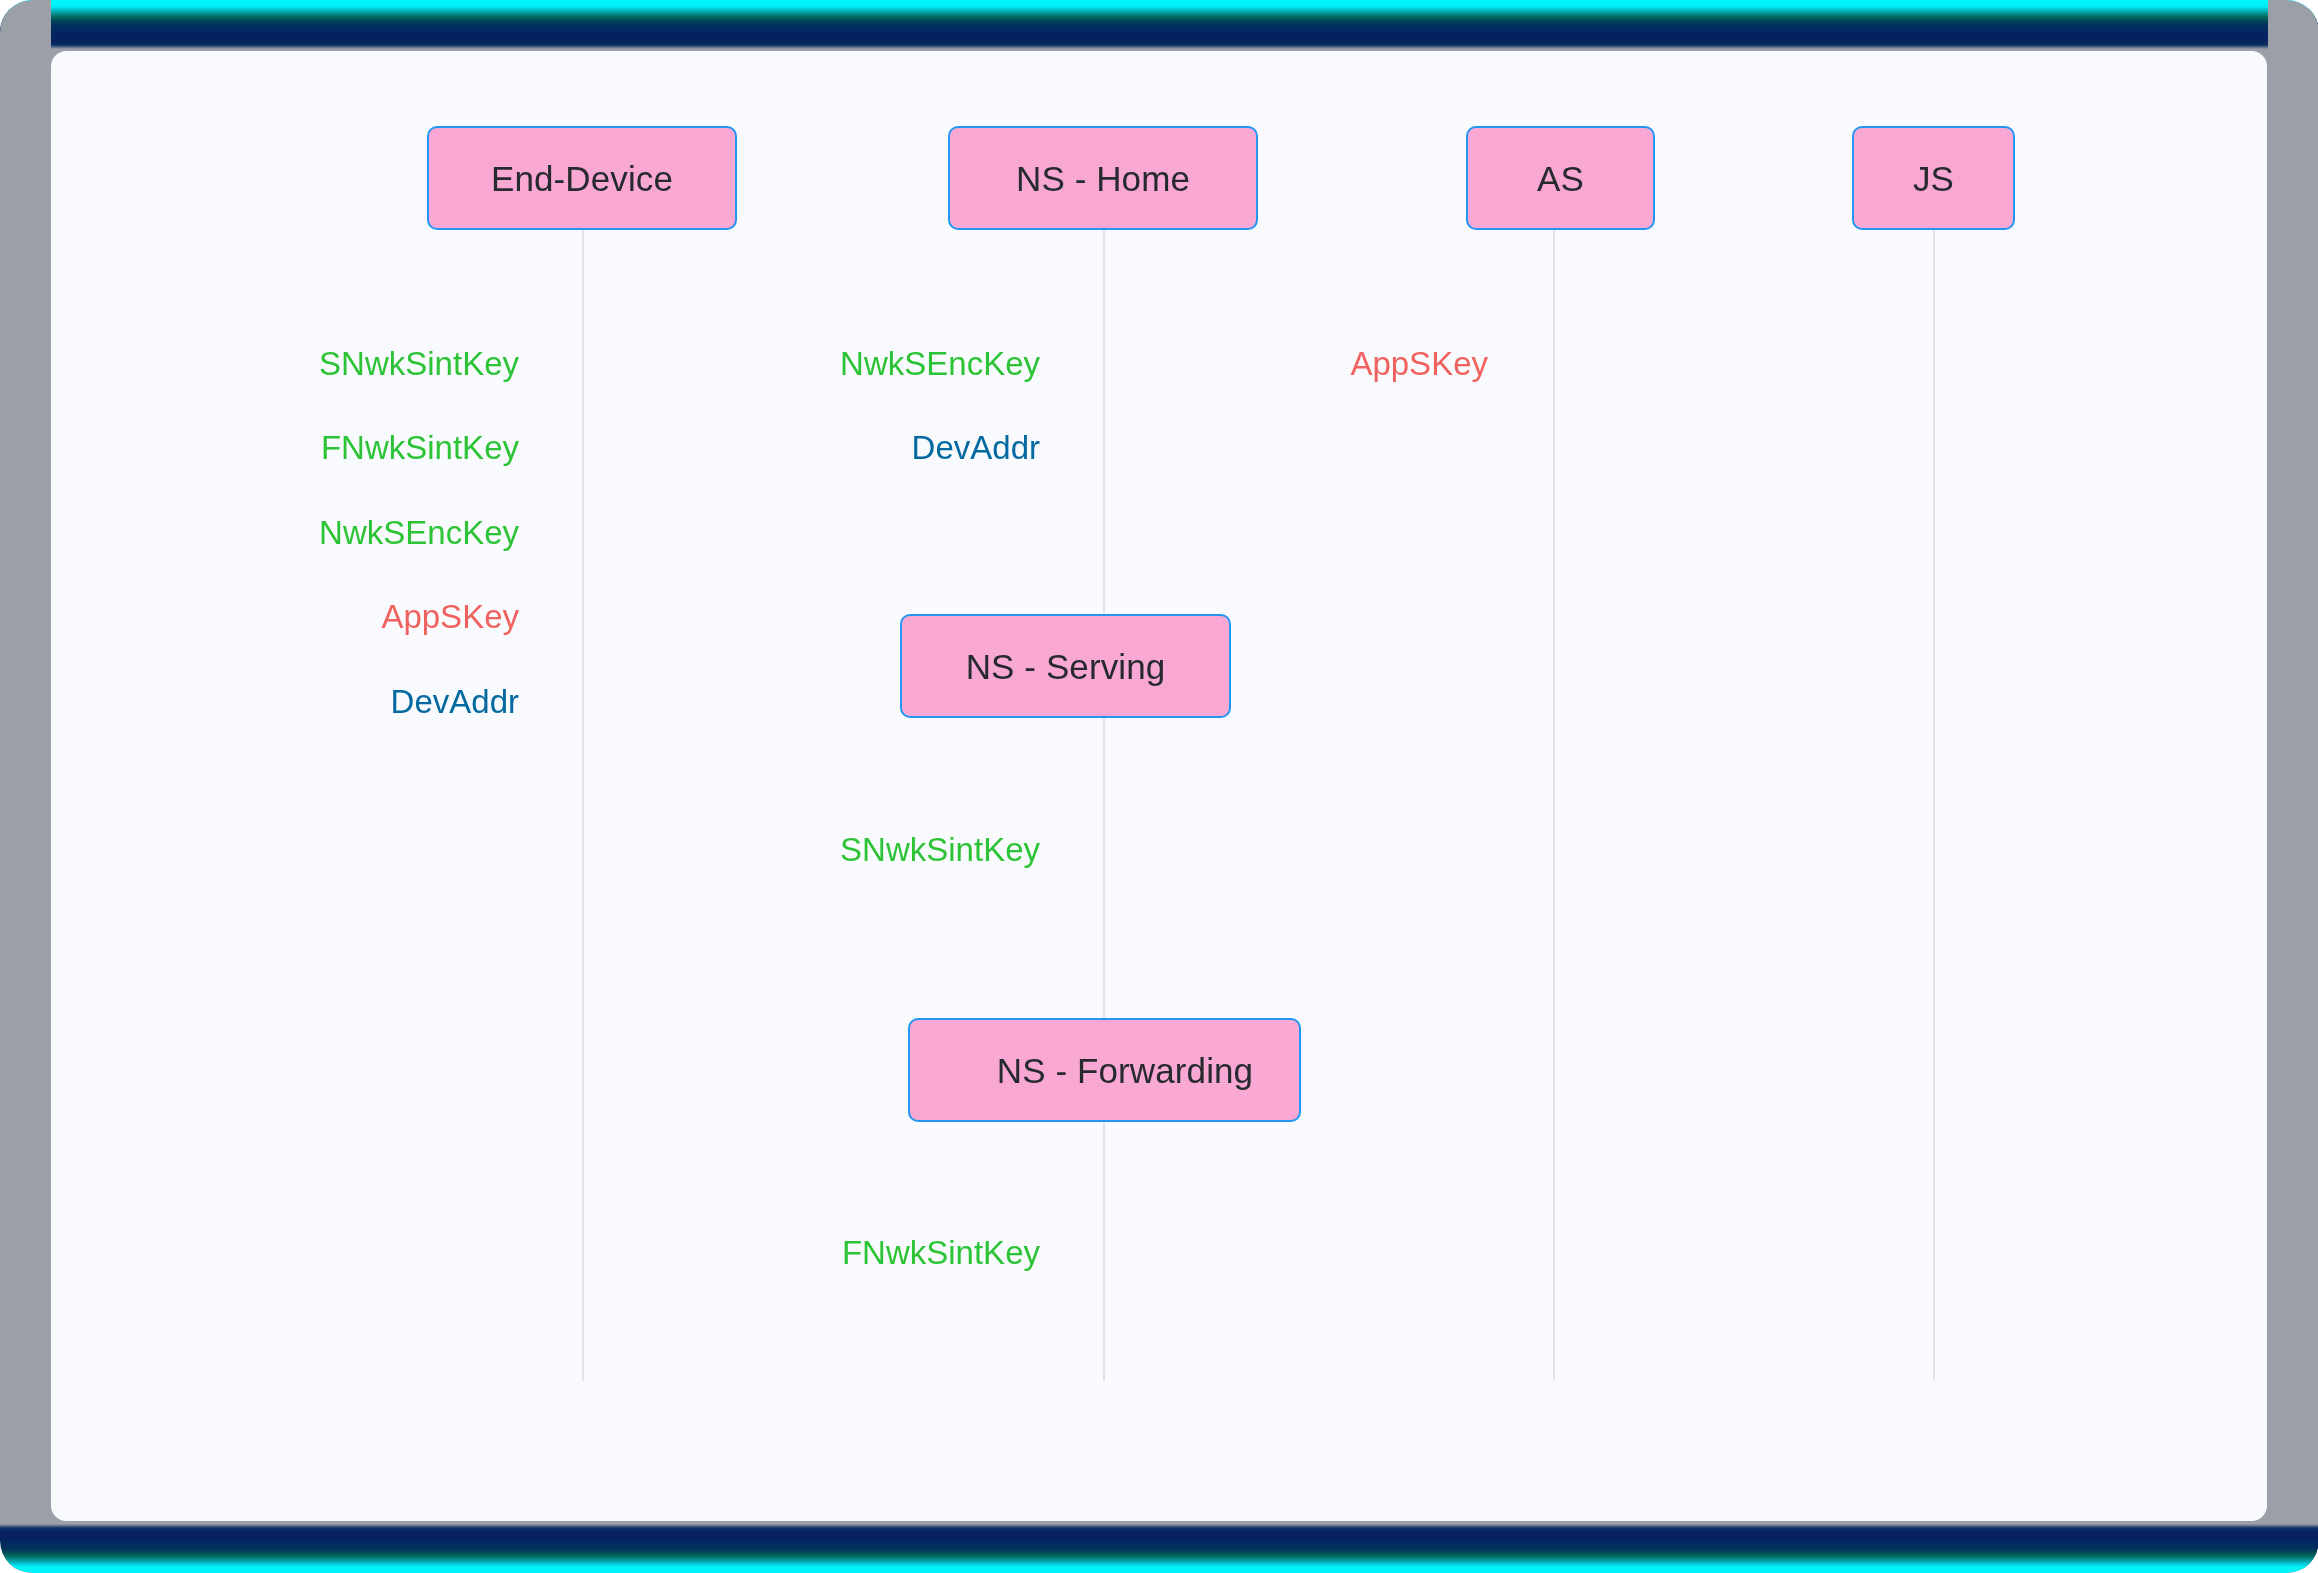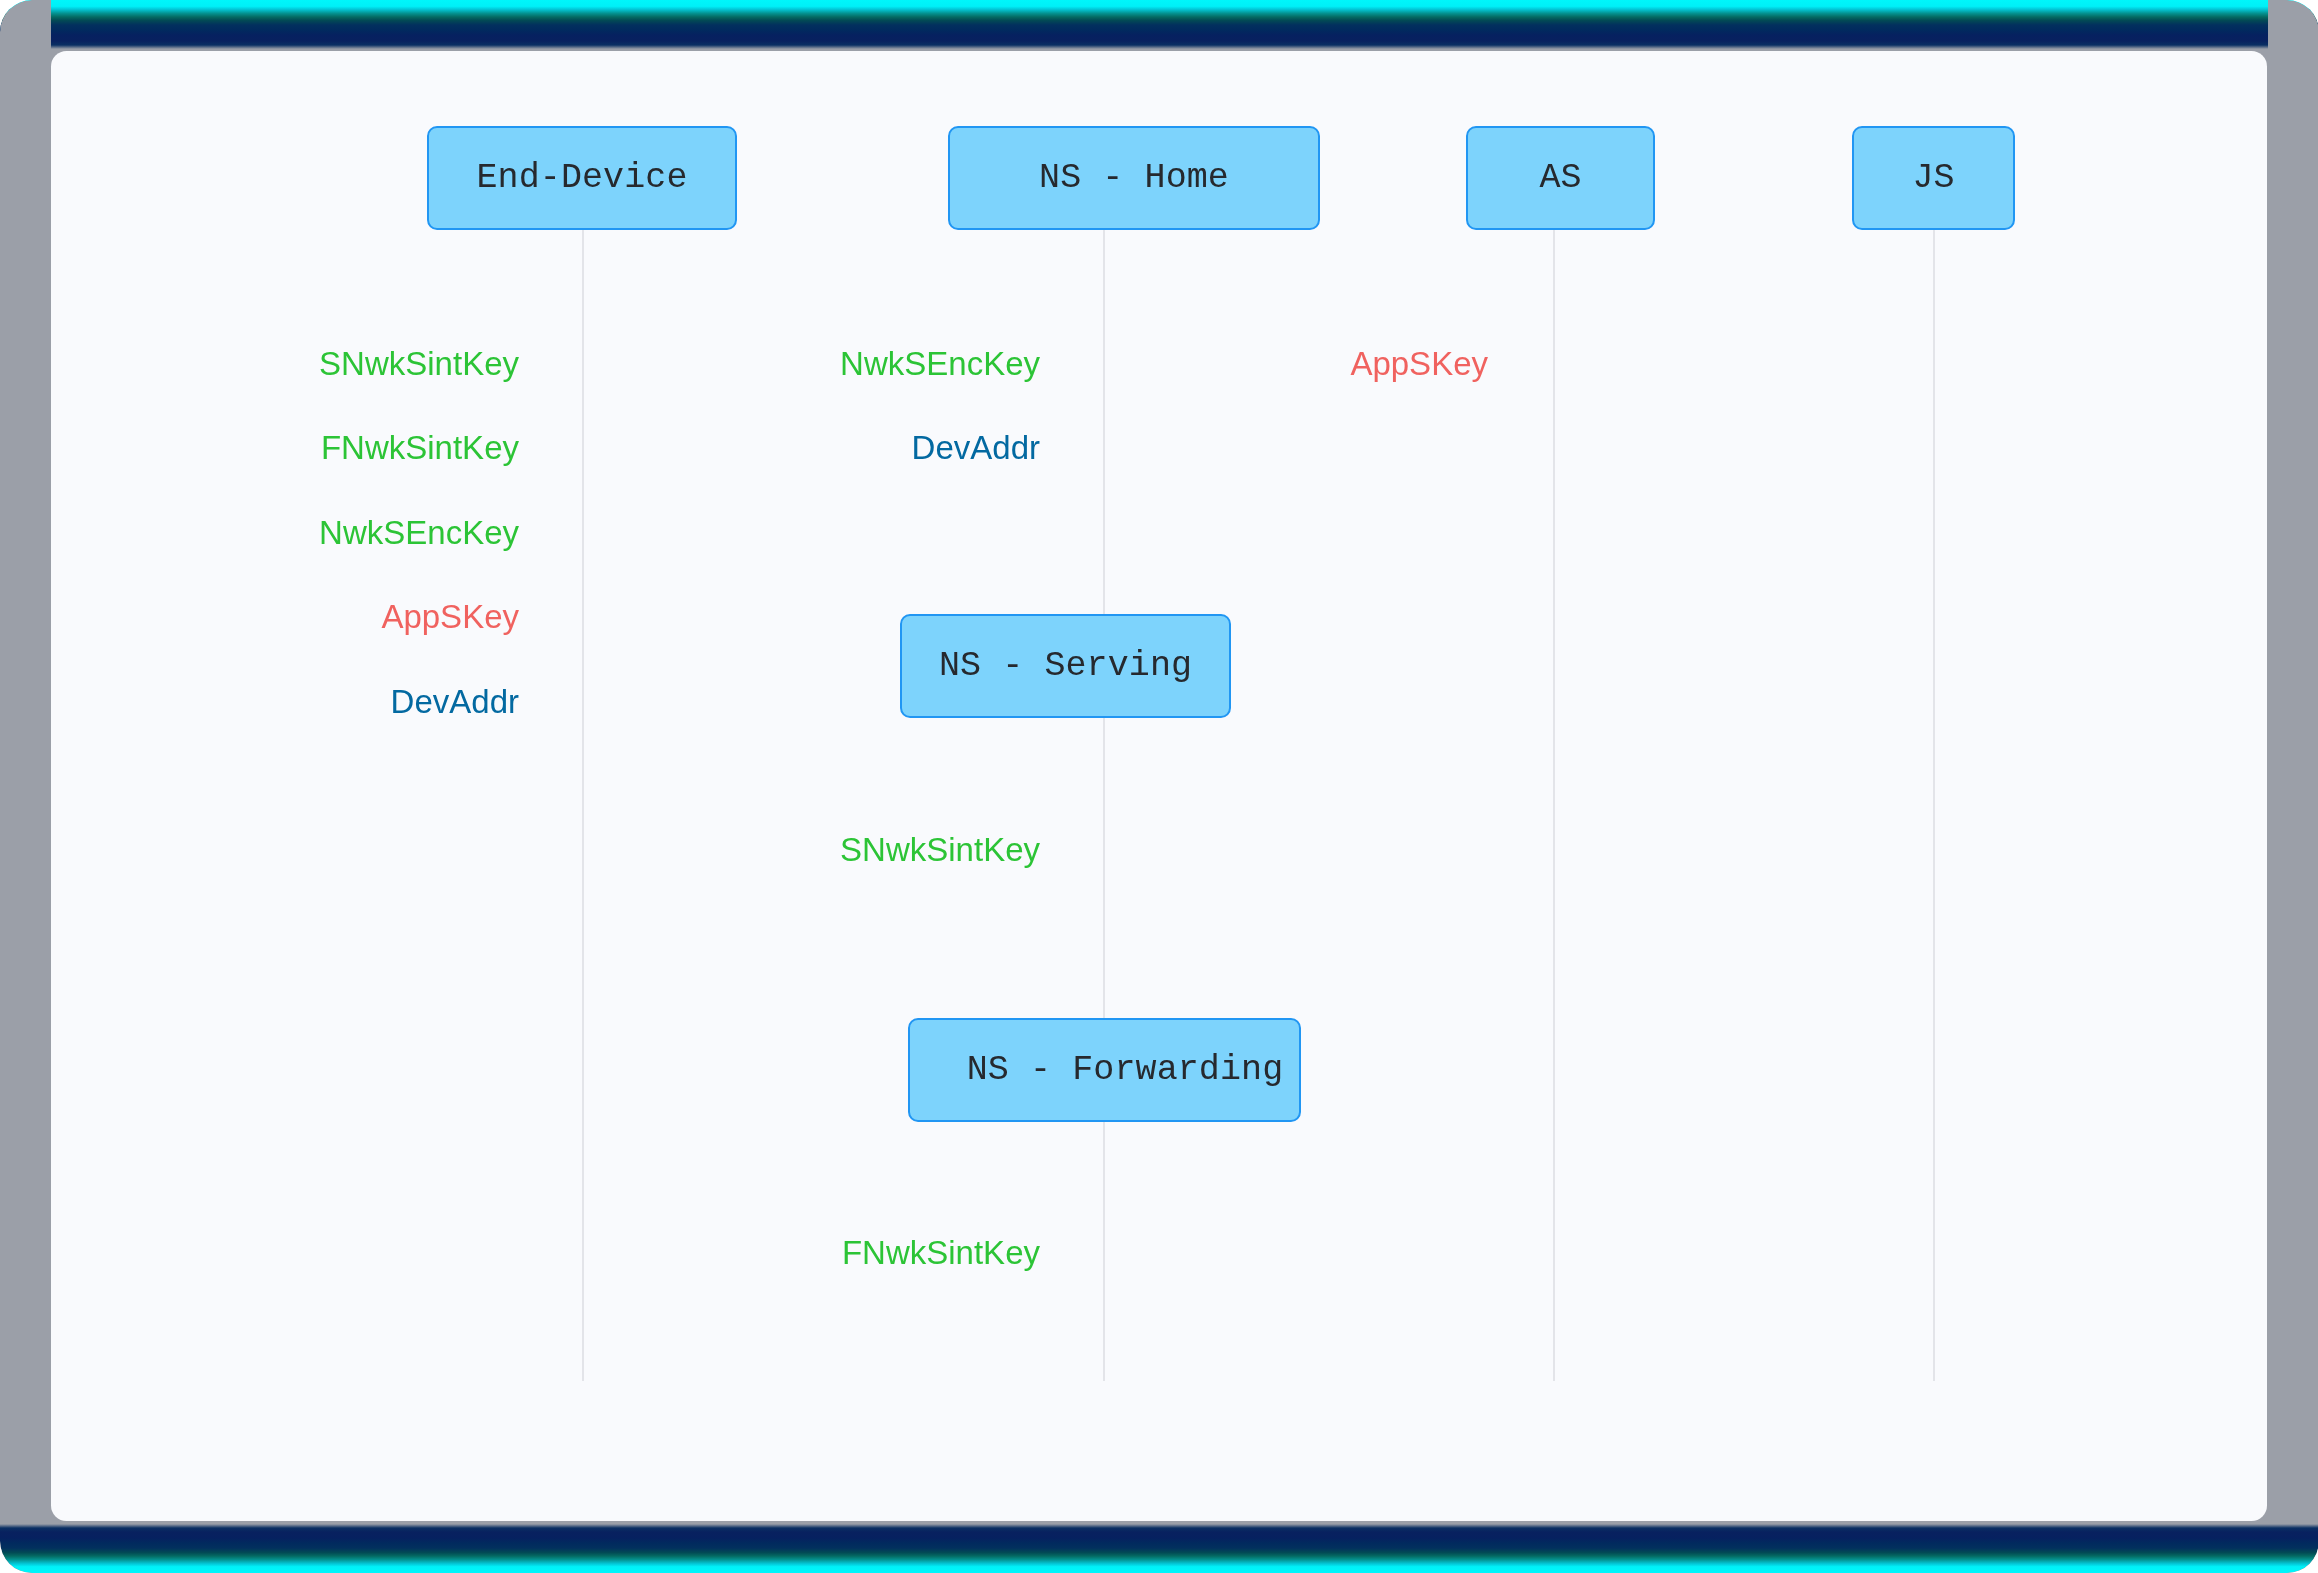--- a/index.html
+++ b/index.html
@@ -110,28 +110,27 @@
   .lifeline {
     position:absolute;
     width:2.1px;
     background:#e3e4e9;
     z-index:1;
   }
 
   
   .node {
     position:absolute;
-    background:#7dd3fc;
+    background:#f9a8d4;
     border:2.8px solid #2196f3;
     border-radius:10px;
     display:flex;
     align-items:center;
     justify-content:center;
     z-index:3;
-    font-family:Liberation Mono, monospace;
   }
   .node-label {
     font-size:35px;
     color:#26292e;
     font-weight:400;
     letter-spacing:0.1px;
     white-space:nowrap;
     line-height:1;
   }
 
@@ -169,21 +168,21 @@
     <div class="keylabel k-dark" style="top: 380px; right: 1227px;">DevAddr</div>
 
     <div class="keylabel k-red" style="top: 296px; right: 779px;">AppSKey</div>
 
     <div class="keylabel k-green" style="top: 782px; right: 1227px;">SNwkSintKey</div>
     <div class="keylabel k-green" style="top: 1185px; right: 1227px;">FNwkSintKey</div>
 
     <div class="node" style="left: 376px; top: 75px; width: 310px; height: 104px;">
       <span class="node-label">End-Device</span>
     </div>
-    <div class="node" style="left: 897px; top: 75px; width: 372px; height: 104px;">
+    <div class="node" style="left: 897px; top: 75px; width: 310px; height: 104px;">
       <span class="node-label">NS - Home</span>
     </div>
     <div class="node" style="left: 1415px; top: 75px; width: 189px; height: 104px;">
       <span class="node-label">AS</span>
     </div>
     <div class="node" style="left: 1801px; top: 75px; width: 163px; height: 104px;">
       <span class="node-label">JS</span>
     </div>
     <div class="node" style="left: 849px; top: 563px; width: 331px; height: 104px;">
       <span class="node-label">NS - Serving</span>

